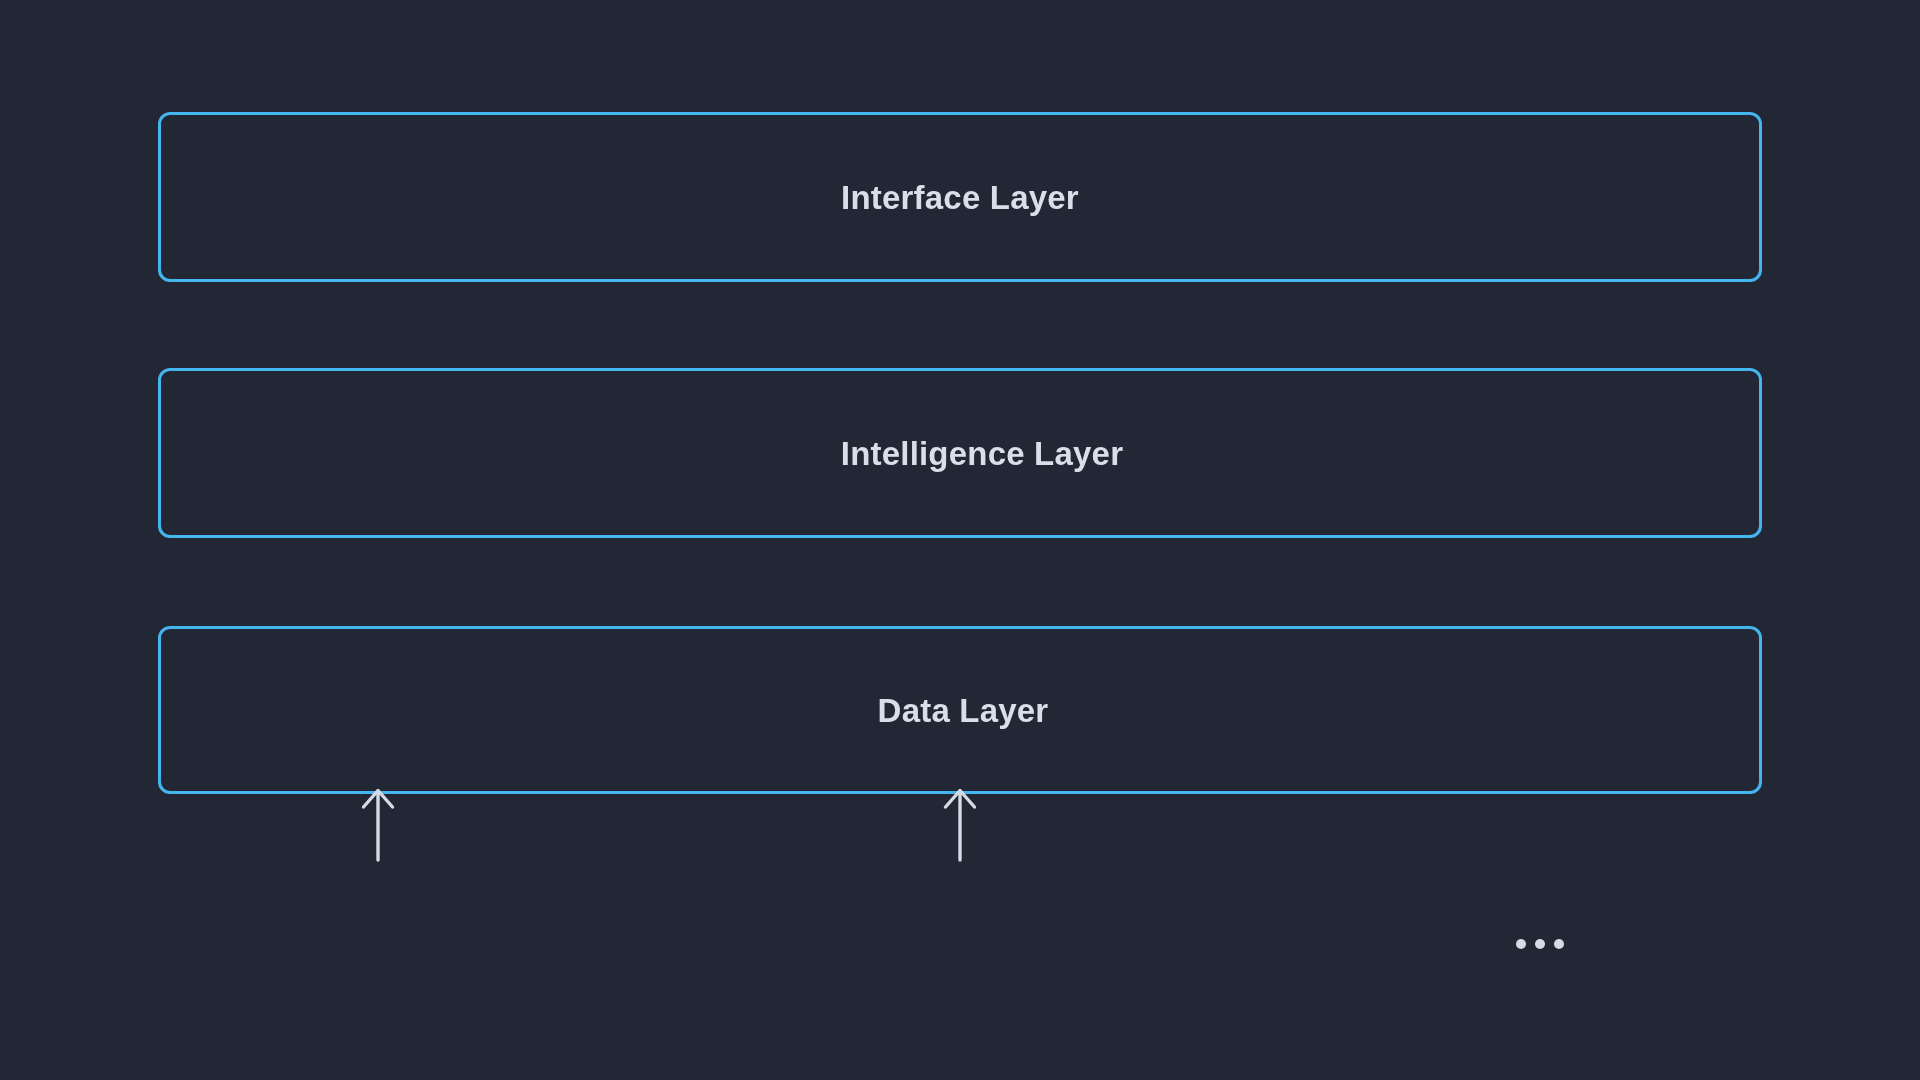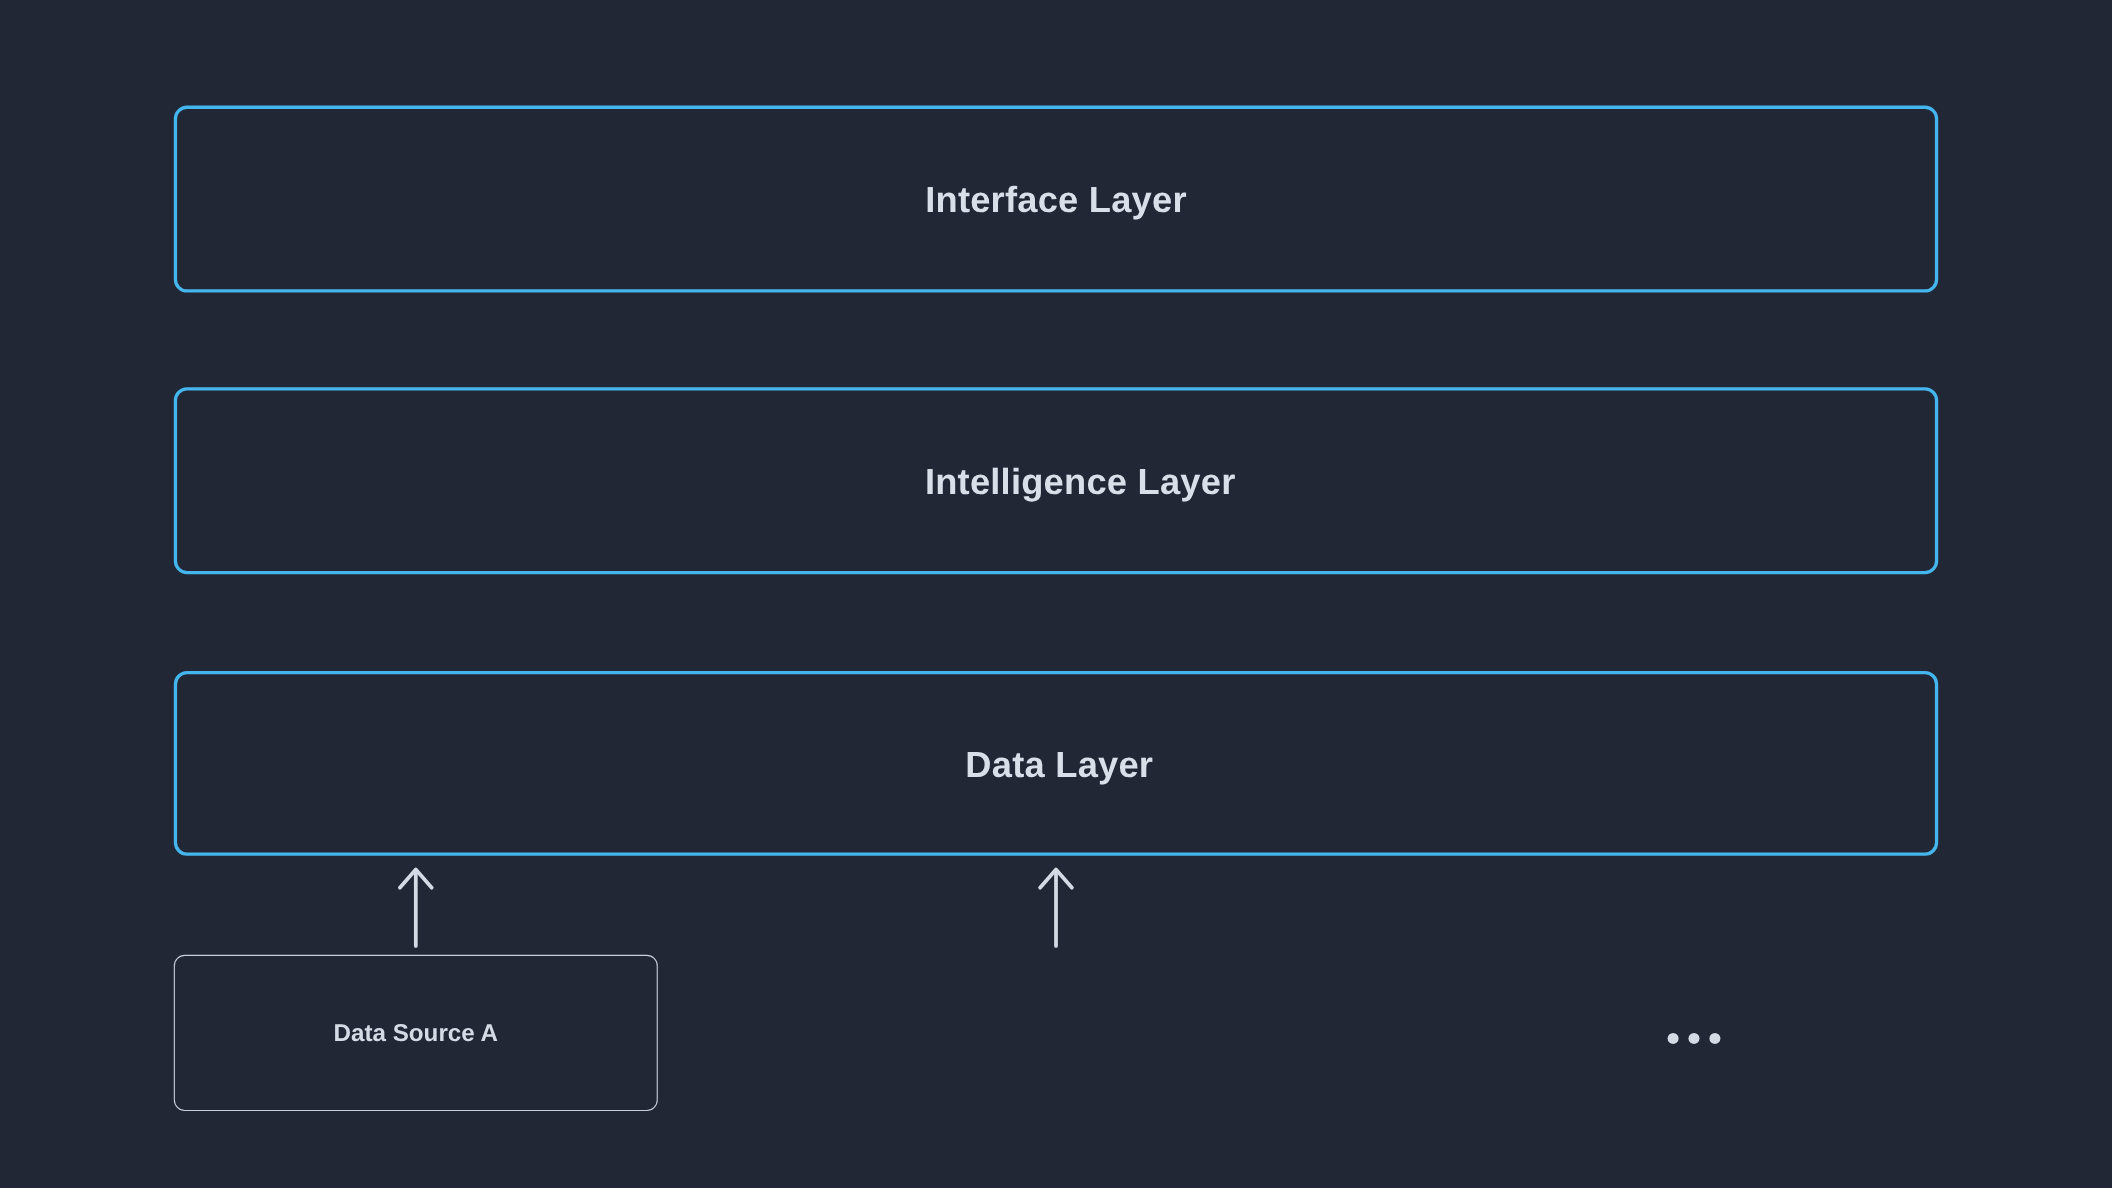--- a/index.html
+++ b/index.html
@@ -26,20 +26,21 @@
     position: absolute;
     left: 158px;
     width: 1604px;
     box-sizing: border-box;
     border: 3px solid #45b5ed;
     border-radius: 12px;
     background: transparent;
     display: flex;
     align-items: center;
     justify-content: center;
+    margin-top: 16px;
   }
   .layer-box .layer-title {
     font-size: 33px;
     font-weight: bold;
     color: #d9dfe8;
     letter-spacing: 0.2px;
     line-height: 1;
     white-space: nowrap;
   }
 
@@ -124,23 +125,20 @@
   <svg class="arrow-up" id="arrow-a" viewBox="0 0 44 76">
     <line x1="22" y1="74" x2="22" y2="5" stroke="#d5dbe5" stroke-width="3.4" stroke-linecap="round"></line>
     <polyline points="7.5,21 22,4.5 36.5,21" fill="none" stroke="#d5dbe5" stroke-width="3.4" stroke-linecap="round" stroke-linejoin="round"></polyline>
   </svg>
 
   <svg class="arrow-up" id="arrow-b" viewBox="0 0 44 76">
     <line x1="22" y1="74" x2="22" y2="5" stroke="#d5dbe5" stroke-width="3.4" stroke-linecap="round"></line>
     <polyline points="7.5,21 22,4.5 36.5,21" fill="none" stroke="#d5dbe5" stroke-width="3.4" stroke-linecap="round" stroke-linejoin="round"></polyline>
   </svg>
 
-  <div class="source-box" id="source-a">
-    <span class="source-label">Data Source A</span>
-  </div>
 
 
   <div id="more-sources-ellipsis" title="...">
     <span class="dot"></span>
     <span class="dot"></span>
     <span class="dot"></span>
   </div>
 
 </div>
 

